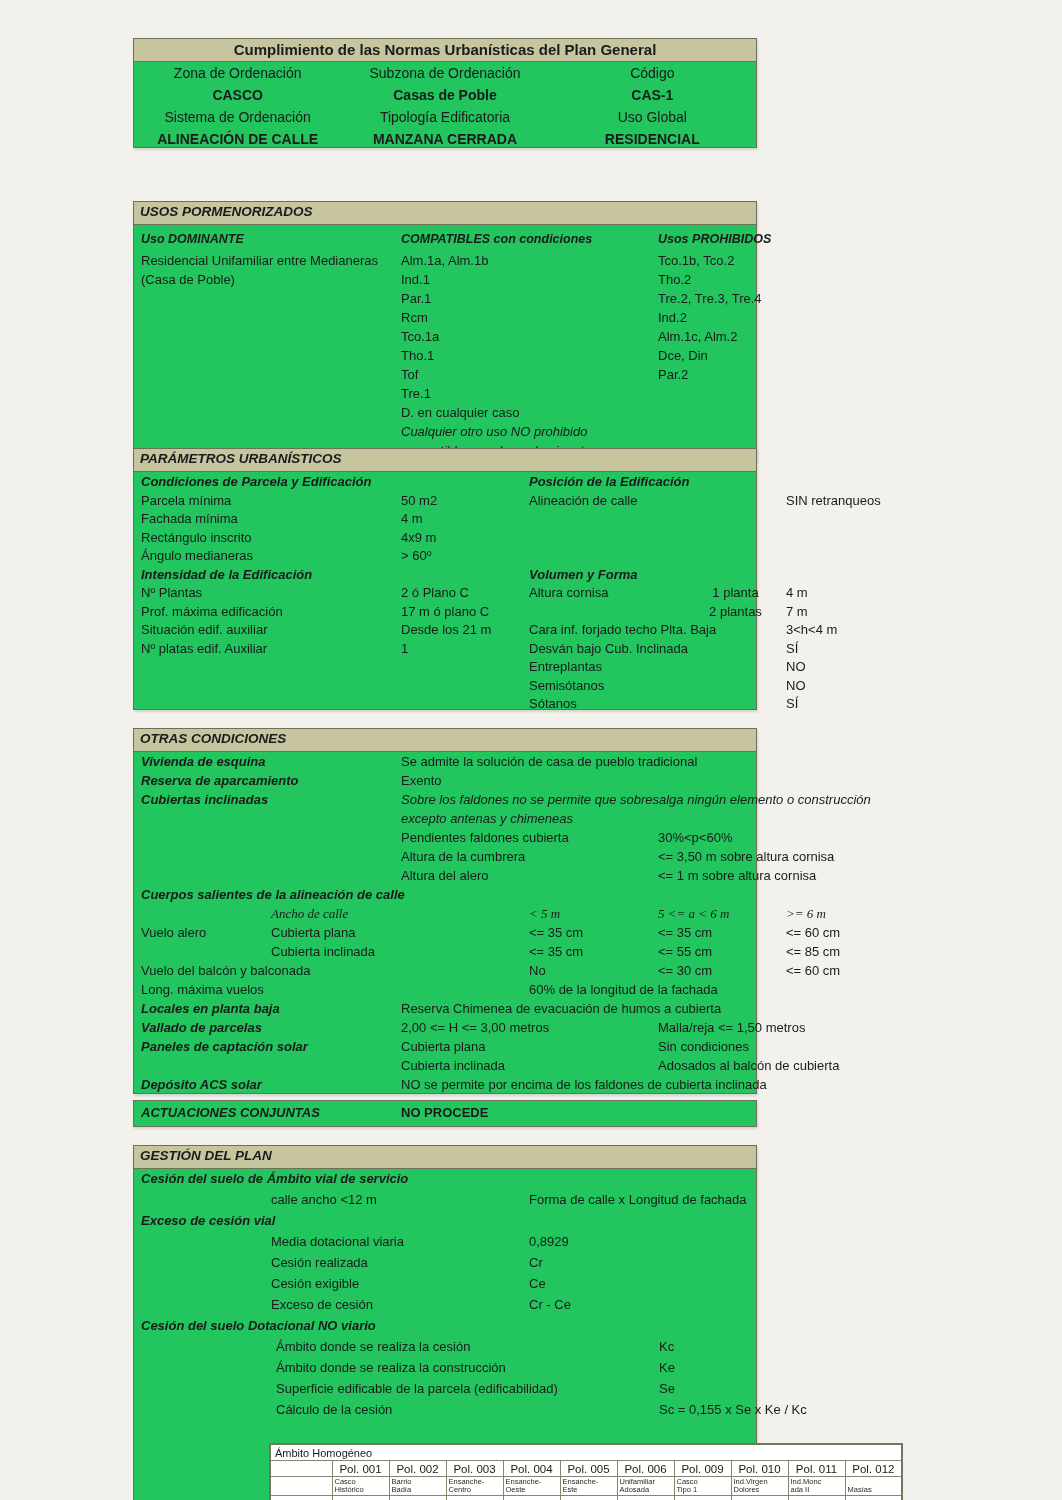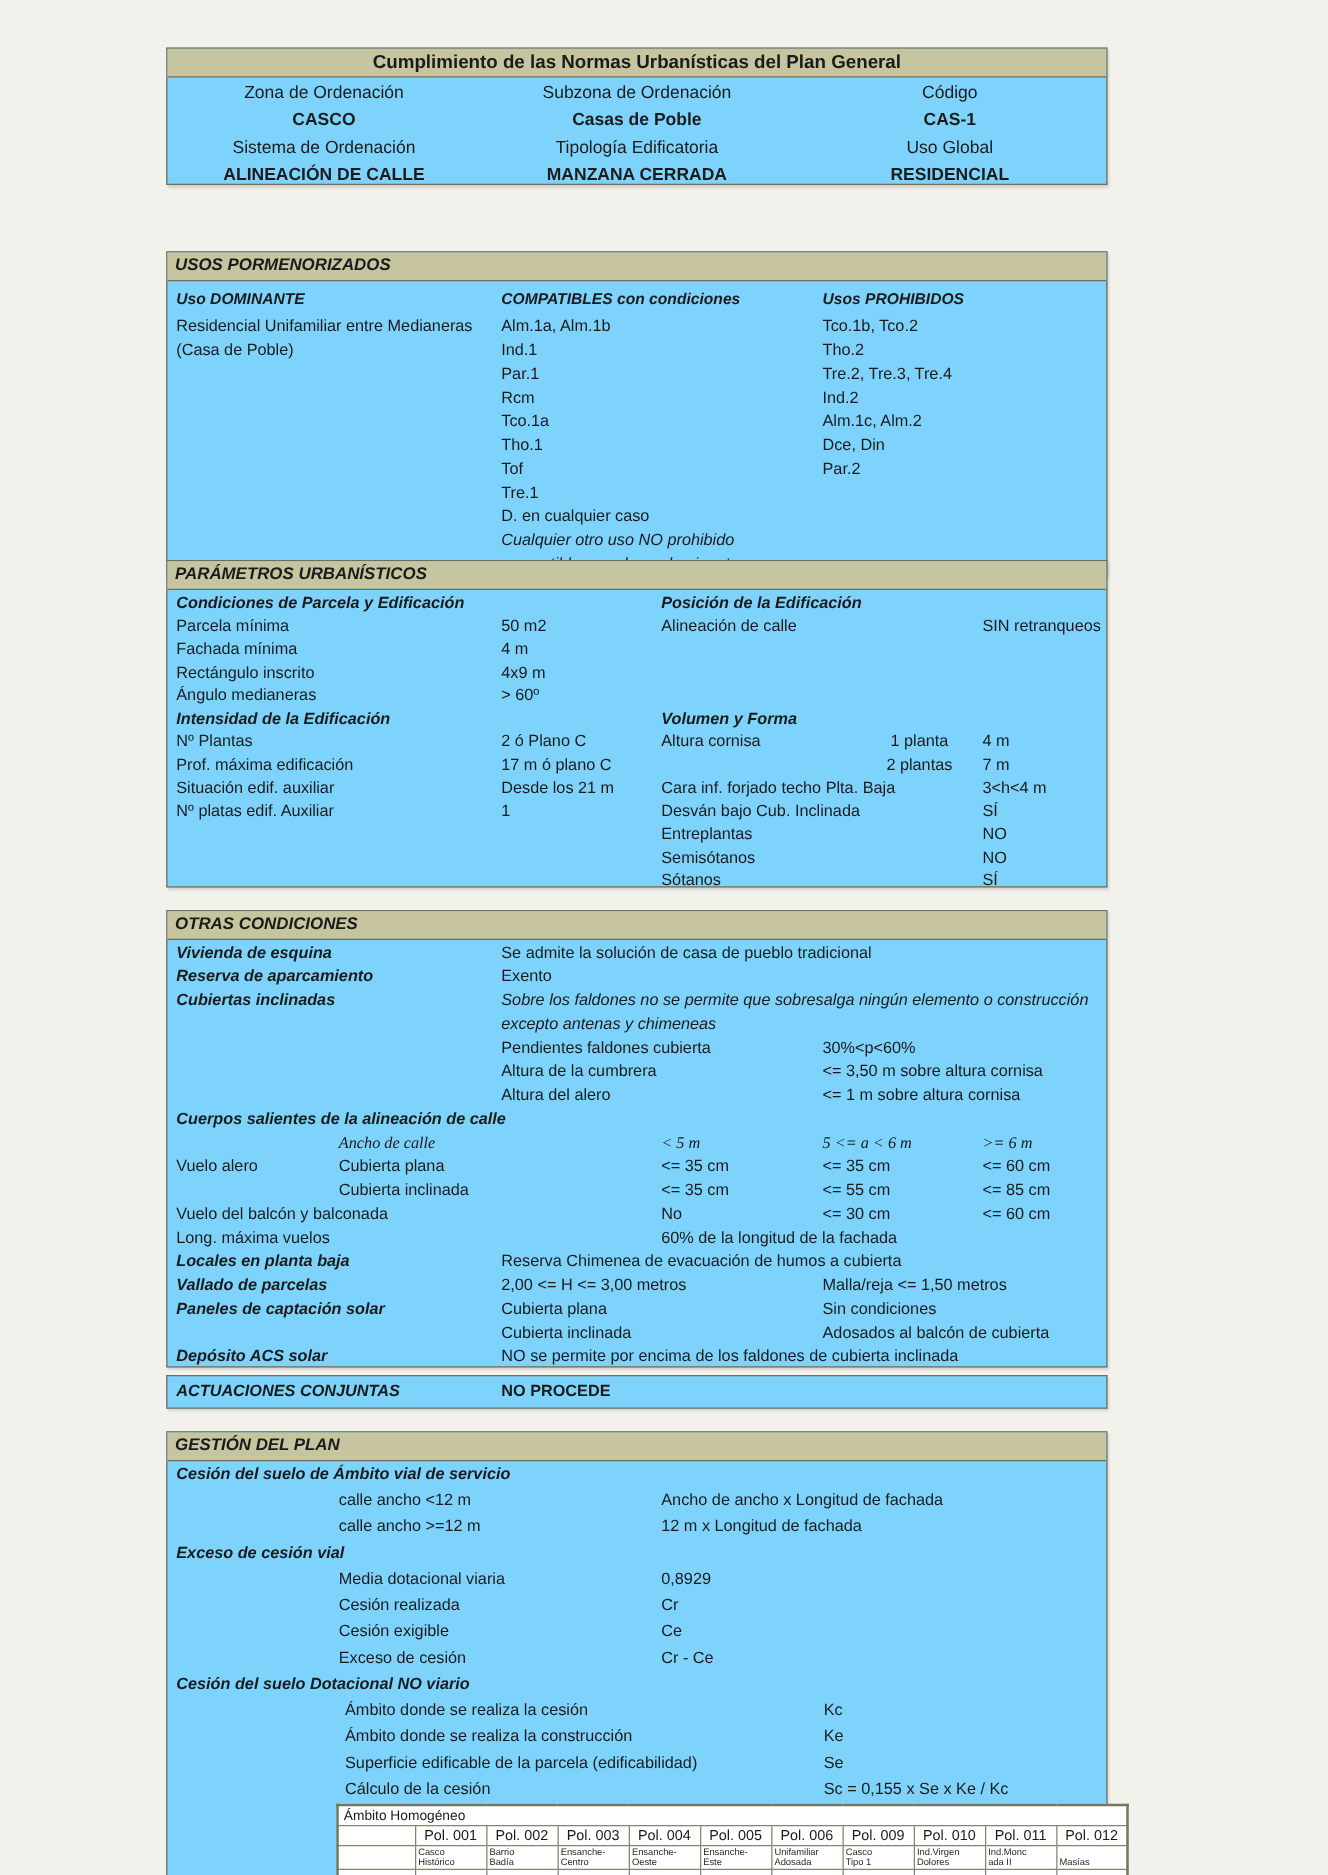--- a/index.html
+++ b/index.html
@@ -5,22 +5,22 @@
   html,body{margin:0;padding:0;}
   body{
     width:1062px;height:1500px;overflow:hidden;position:relative;
     background:#f2f1ec;
     font-family:"Liberation Sans",sans-serif;
     color:#1b1b1b;
     -webkit-font-smoothing:antialiased;
   }
   .page{position:absolute;inset:0;}
   .tbl{
-    position:absolute;left:133px;width:753px;
-    background:#7dd3fc;
+    position:absolute;left:133px;width:624px;
+    background:#22c55e;
     border:1px solid #6f6e59;
     box-shadow:1px 2px 2px rgba(0,0,0,.12);
     box-sizing:border-box;
   }
   .band{
     background:#c7c4a0;
     border-bottom:1px solid #6f6e59;
     height:20px;padding:2px 6px 0 6px;
     font-weight:bold;font-style:italic;font-size:13.5px;
     box-sizing:content-box;
@@ -301,25 +301,21 @@
     </div>
   </section>
 
   <section class="tbl t-gest" style="top:1145px;height:380px;">
     <div class="band">GESTIÓN DEL PLAN</div>
     <div class="r">
       <span class="c x7 bi">Cesión del suelo de Ámbito vial de servicio</span>
     </div>
     <div class="r">
       <span class="c x137">calle ancho &lt;12 m</span>
-      <span class="c x395">Ancho de ancho x Longitud de fachada</span>
-    </div>
-    <div class="r">
-      <span class="c x137">calle ancho &gt;=12 m</span>
-      <span class="c x395">12 m x Longitud de fachada</span>
+      <span class="c x395">Forma de calle x Longitud de fachada</span>
     </div>
     <div class="r">
       <span class="c x7 bi">Exceso de cesión vial</span>
     </div>
     <div class="r">
       <span class="c x137">Media dotacional viaria</span>
       <span class="c x395">0,8929</span>
     </div>
     <div class="r">
       <span class="c x137">Cesión realizada</span>

